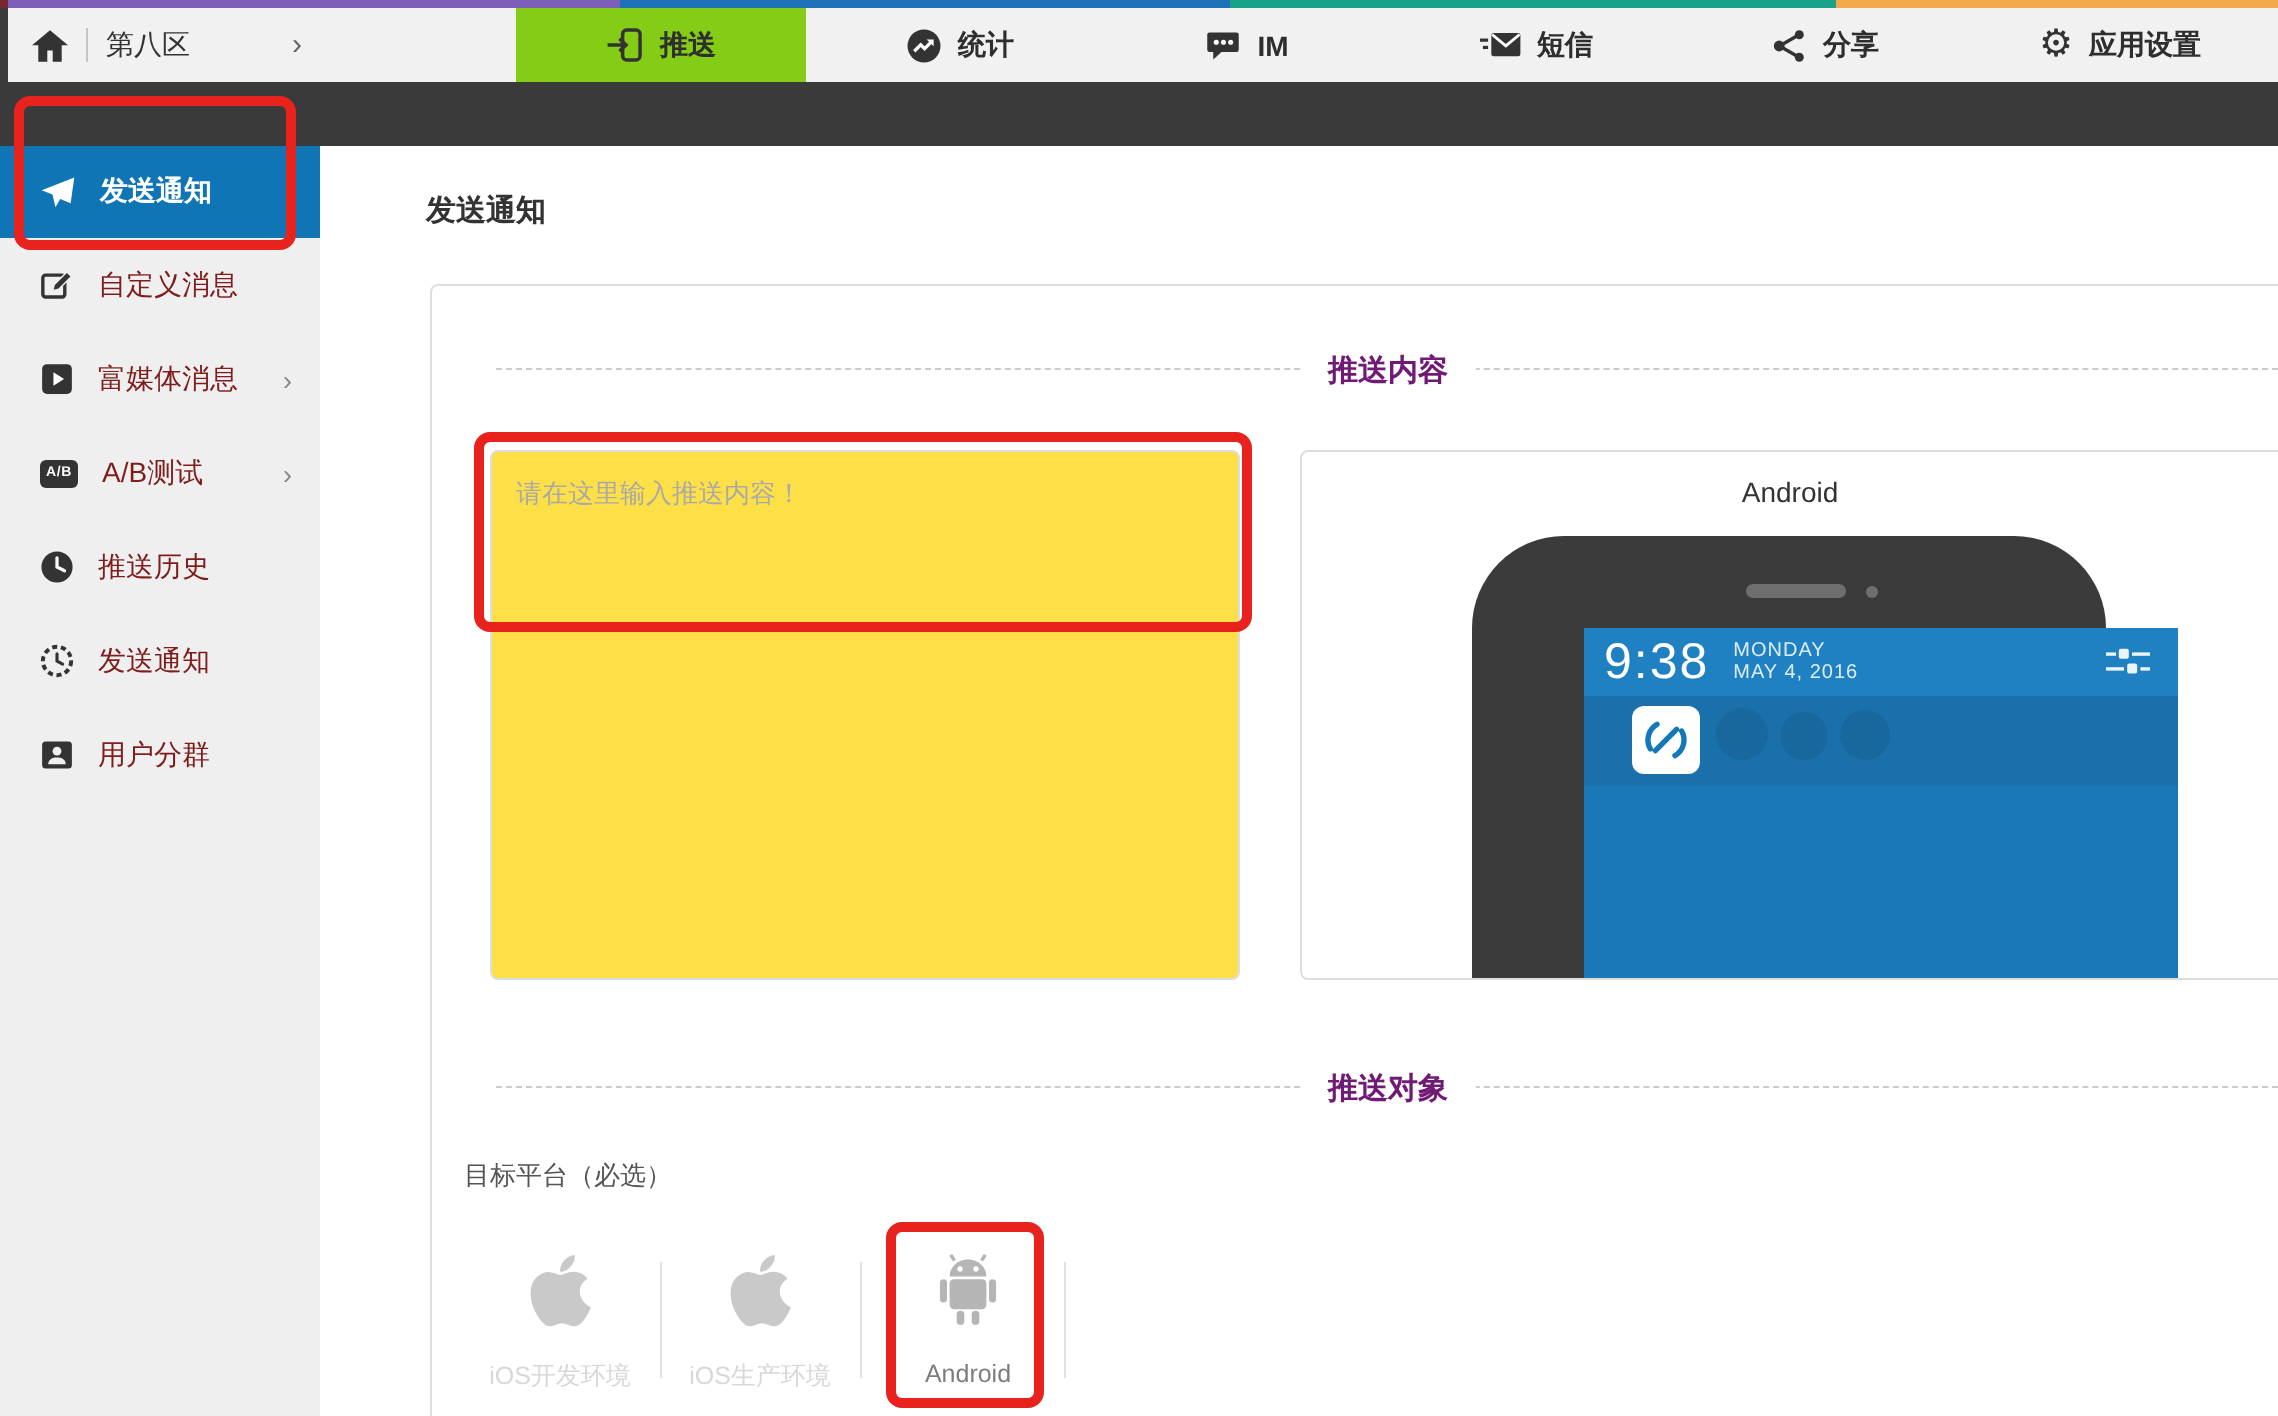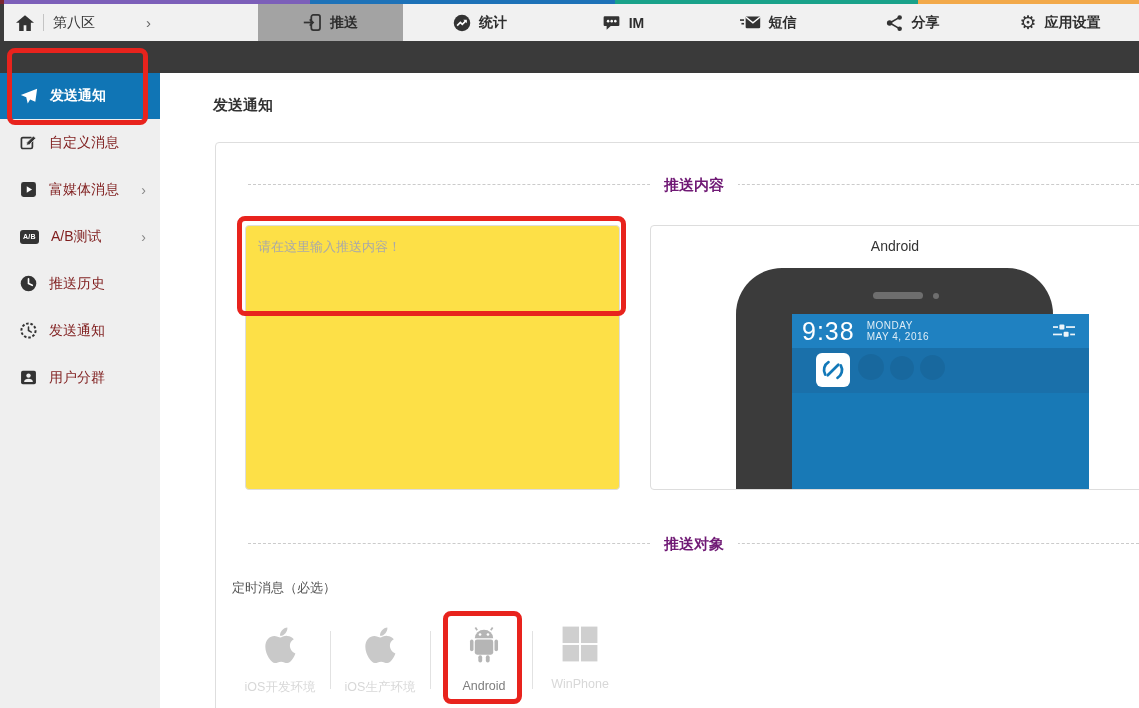--- a/index.html
+++ b/index.html
@@ -16,21 +16,21 @@
   .strip .s5{flex:1;background:#f2a94a;}
 
   
   .topbar { position:absolute; top:4px; left:0; width:1139px; height:37px; background:#f1f1f1; }
   .edge-sliver { position:absolute; left:0; top:0; width:4px; height:37px; background:#3b3b3b; }
   .project { position:absolute; left:16px; top:0; height:37px; display:flex; align-items:center; gap:9px; cursor:pointer; }
   .project .vdiv { width:1px; height:17px; background:#c4c4c4; }
   .project-label { font-size:14px; color:#333; }
   .proj-chev { margin-left:42px; font-size:15px; color:#666; }
   .tab { position:absolute; top:0; height:37px; display:flex; align-items:center; justify-content:center; gap:8px; cursor:pointer; }
-  .tab.active { background:#a3a3a3; }
+  .tab.active { background:#84cc16; }
   .tab .tlabel { font-size:14px; font-weight:600; color:#2e2e2e; }
   .icon { display:inline-flex; align-items:center; justify-content:center; }
   .gear-glyph { font-size:19px; color:#333; line-height:1; }
 
   
   .darkbar { position:absolute; top:41px; left:0; width:1139px; height:32px; background:#3a3a3a; }
 
   
   .sidebar { position:absolute; left:0; top:73px; width:160px; height:635px; background:#efefef; }
   .side-item { position:relative; height:47px; display:flex; align-items:center; padding-left:20px; gap:12px; cursor:pointer; }
@@ -290,21 +290,21 @@
             <div class="ghost" style="left:98px;top:8px;width:24px;height:24px"></div>
             <div class="ghost" style="left:128px;top:7px;width:25px;height:25px"></div>
           </div>
         </div>
       </div>
     </div>
 
     <div class="divider-line" style="top:470px"></div>
     <div class="divider-label" style="top:462px">推送对象</div>
 
-    <div class="target-label">定时消息（必选）</div>
+    <div class="target-label">目标平台（必选）</div>
 
     <div class="platform" style="left:70px">
       <span class="icon">
         <svg width="34" height="40" viewBox="0 0 384 512">
             <path fill="#c9c9c9" d="M318.7 268.7c-.2-36.7 16.4-64.4 50-84.8-18.8-26.9-47.2-41.7-84.7-44.6-35.5-2.8-74.3 20.7-88.5 20.7-15 0-49.4-19.7-76.4-19.7C63.3 141.2 4 185.8 4 276.6c0 26.8 4.9 54.5 14.7 83.1 13.1 37.6 60.4 129.7 109.7 128.2 25.8-.6 44-18.3 77.5-18.3 32.5 0 49.3 18.3 78 18.3 49.7-.7 92.5-84.4 105-122.1-66.7-31.4-70.2-92.1-70.2-97.1zm-56.6-164.2c27.3-32.4 24.8-61.9 24-72.5-24.1 1.4-52 16.4-67.9 34.9-17.5 19.8-27.8 44.3-25.6 71.9 26.1 2 49.9-11.4 69.5-34.3z"></path>
           </svg>
       </span>
       <span class="plabel">iOS开发环境</span>
     </div>
     <div class="pf-sep" style="left:170px"></div>
@@ -330,32 +330,19 @@
               <rect x="2.1" y="9.2" width="2.5" height="8.2" rx="1.25"></rect>
               <rect x="19.4" y="9.2" width="2.5" height="8.2" rx="1.25"></rect>
               <rect x="8" y="20.3" width="2.7" height="5" rx="1.3"></rect>
               <rect x="13.3" y="20.3" width="2.7" height="5" rx="1.3"></rect>
             </g>
           </svg>
       </span>
       <span class="plabel">Android</span>
     </div>
     <div class="pf-sep" style="left:372px"></div>
-    <div class="platform" style="left:370px">
-      <span class="icon">
-        <svg width="38" height="38" viewBox="0 0 24 24">
-            <g fill="#cfcfcf">
-              <rect x="1" y="1" width="10.4" height="10.4"></rect>
-              <rect x="12.6" y="1" width="10.4" height="10.4"></rect>
-              <rect x="1" y="12.6" width="10.4" height="10.4"></rect>
-              <rect x="12.6" y="12.6" width="10.4" height="10.4"></rect>
-            </g>
-          </svg>
-      </span>
-      <span class="plabel">WinPhone</span>
-    </div>
   </div>
 
   <div class="annot r1"></div>
   <div class="annot r2"></div>
   <div class="annot r3"></div>
 
 </div>
 
 </body></html>

